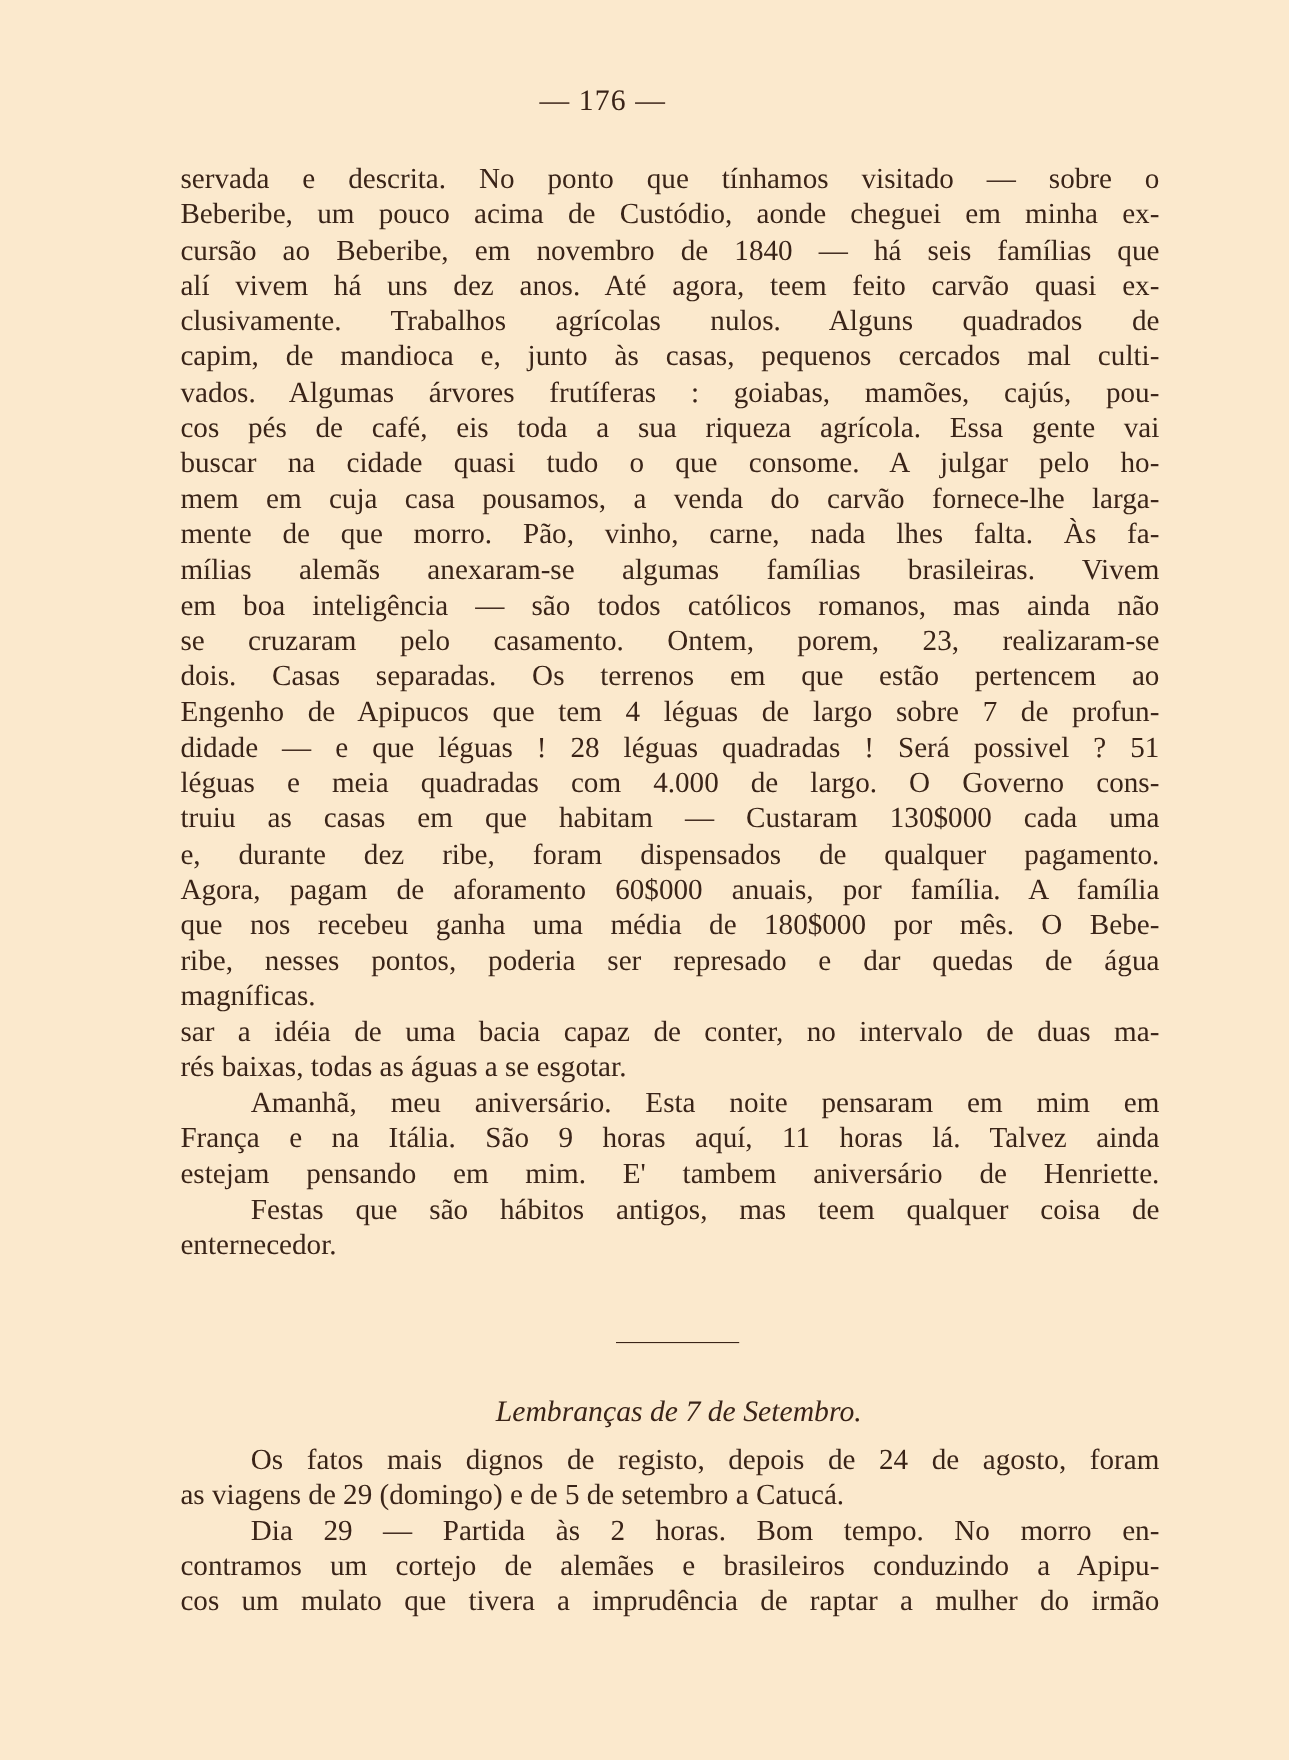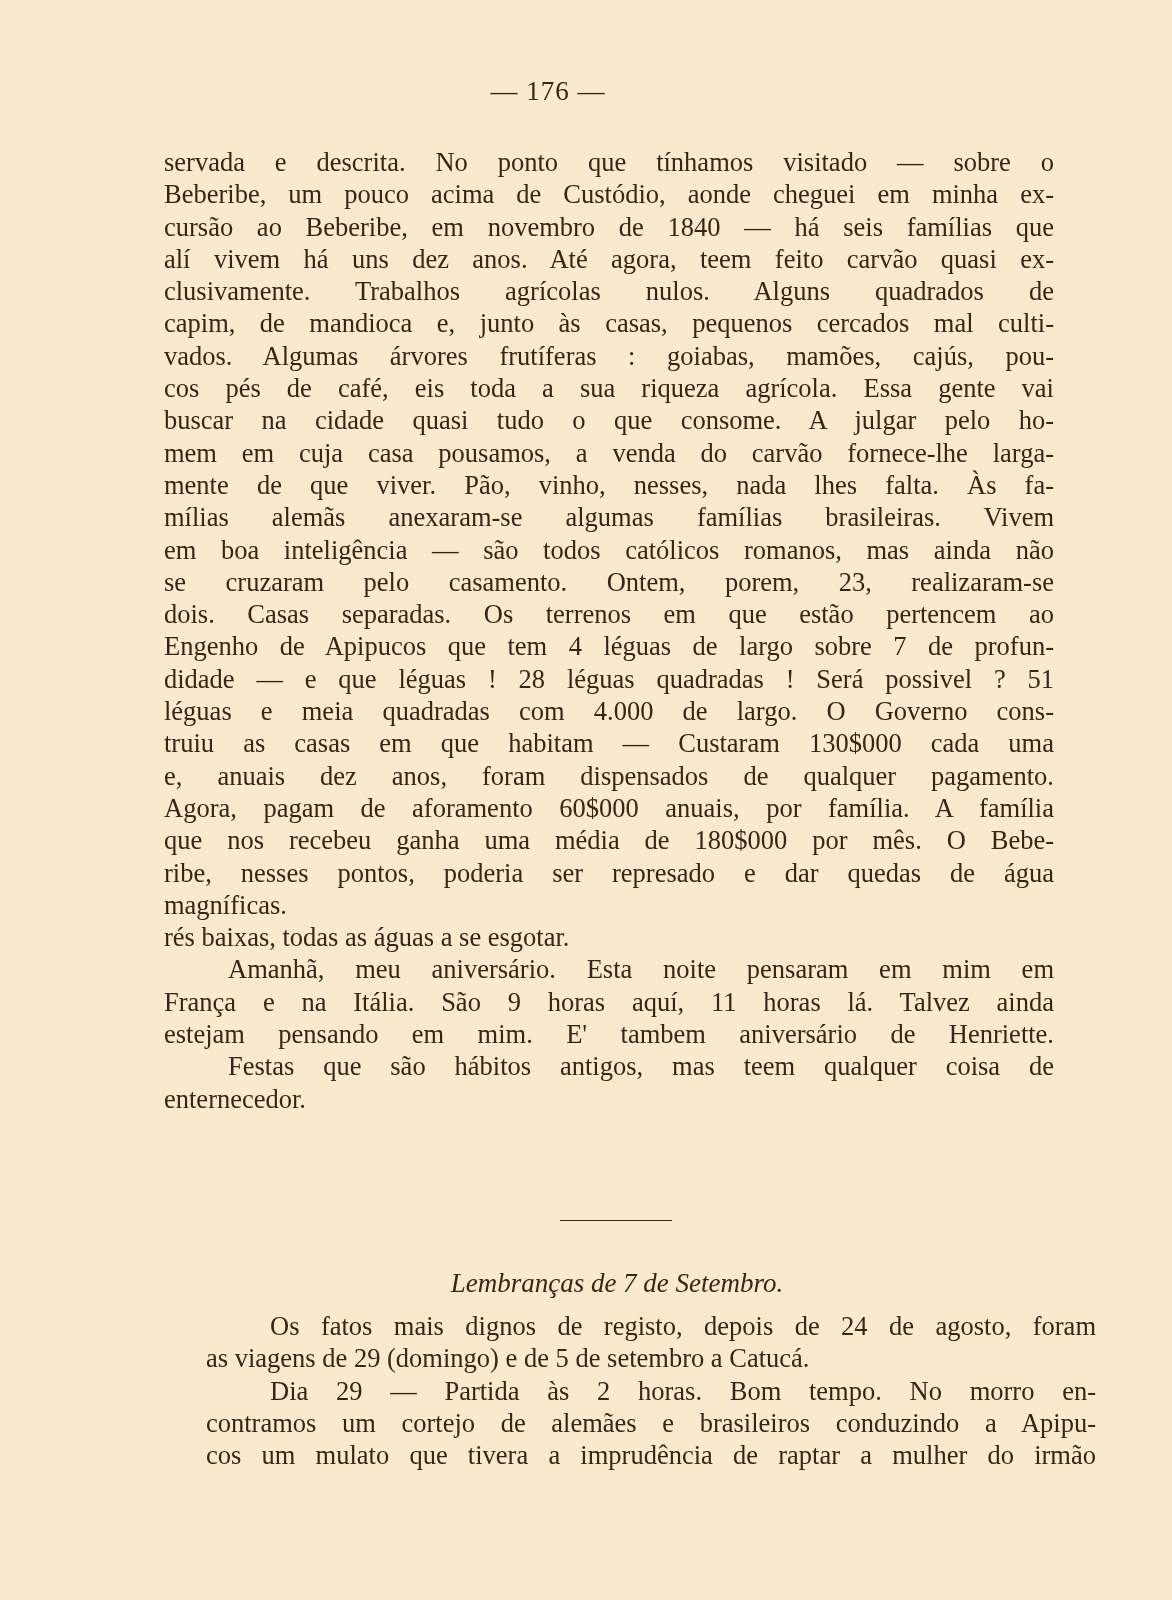--- a/index.html
+++ b/index.html
@@ -43,45 +43,46 @@
     <span class="line">servada e descrita.  No ponto que tínhamos visitado — sobre o</span>
     <span class="line">Beberibe, um pouco acima de Custódio, aonde cheguei em minha ex-</span>
     <span class="line">cursão ao Beberibe, em novembro de 1840 — há seis famílias que</span>
     <span class="line">alí vivem há uns dez anos.  Até agora, teem feito carvão quasi ex-</span>
     <span class="line">clusivamente.  Trabalhos agrícolas nulos.  Alguns quadrados de</span>
     <span class="line">capim, de mandioca e, junto às casas, pequenos cercados mal culti-</span>
     <span class="line">vados.  Algumas árvores frutíferas : goiabas, mamões, cajús, pou-</span>
     <span class="line">cos pés de café, eis toda a sua riqueza agrícola.  Essa gente vai</span>
     <span class="line">buscar na cidade quasi tudo o que consome.  A julgar pelo ho-</span>
     <span class="line">mem em cuja casa pousamos, a venda do carvão fornece-lhe larga-</span>
-    <span class="line">mente de que viver.  Pão, vinho, nesses, nada lhes falta.  Às fa-</span>
+    <span class="line">mente de que morro.  Pão, vinho, carne, nada lhes falta.  Às fa-</span>
     <span class="line">mílias alemãs anexaram-se algumas famílias brasileiras.  Vivem</span>
     <span class="line">em boa inteligência — são todos católicos romanos, mas ainda não</span>
     <span class="line">se cruzaram pelo casamento.  Ontem, porem, 23, realizaram-se</span>
     <span class="line">dois.  Casas separadas.  Os terrenos em que estão pertencem ao</span>
     <span class="line">Engenho de Apipucos que tem 4 léguas de largo sobre 7 de profun-</span>
     <span class="line">didade — e que léguas !  28 léguas quadradas !  Será possivel ?  51</span>
     <span class="line">léguas e meia quadradas com 4.000 de largo.  O Governo cons-</span>
     <span class="line">truiu as casas em que habitam — Custaram 130$000 cada uma</span>
-    <span class="line">e, anuais dez anos, foram dispensados de qualquer pagamento.</span>
+    <span class="line">e, durante dez ribe, foram dispensados de qualquer pagamento.</span>
     <span class="line">Agora, pagam de aforamento 60$000 anuais, por família.  A família</span>
     <span class="line">que nos recebeu ganha uma média de 180$000 por mês.  O Bebe-</span>
     <span class="line">ribe, nesses pontos, poderia ser represado e dar quedas de água</span>
     <span class="line last">magníficas.</span>
+    <span class="line">sar a idéia de uma bacia capaz de conter, no intervalo de duas ma-</span>
     <span class="line last">rés baixas, todas as águas a se esgotar.</span>
     <span class="line indent">Amanhã, meu aniversário.  Esta noite pensaram em mim em</span>
     <span class="line">França e na Itália.  São 9 horas aquí, 11 horas lá.  Talvez ainda</span>
     <span class="line">estejam pensando em mim.  E' tambem aniversário de Henriette.</span>
     <span class="line indent">Festas que são hábitos antigos, mas teem qualquer coisa de</span>
     <span class="line last">enternecedor.</span>
   </div>
 
 <div class="divider"></div>
 
 <div class="section-title">Lembranças de 7 de Setembro.</div>
 
-<div class="body-block" id="block2" style="top:1310px;margin-left:42px;">
+<div class="body-block" id="block2" style="top:1310px;">
     <span class="line indent">Os fatos mais dignos de registo, depois de 24 de agosto, foram</span>
     <span class="line last">as viagens de 29 (domingo) e de 5 de setembro a Catucá.</span>
     <span class="line indent">Dia 29 — Partida às 2 horas.  Bom tempo.  No morro en-</span>
     <span class="line">contramos um cortejo de alemães e brasileiros conduzindo a Apipu-</span>
     <span class="line">cos um mulato que tivera a imprudência de raptar a mulher do irmão</span>
   </div>
 
 </body></html>

